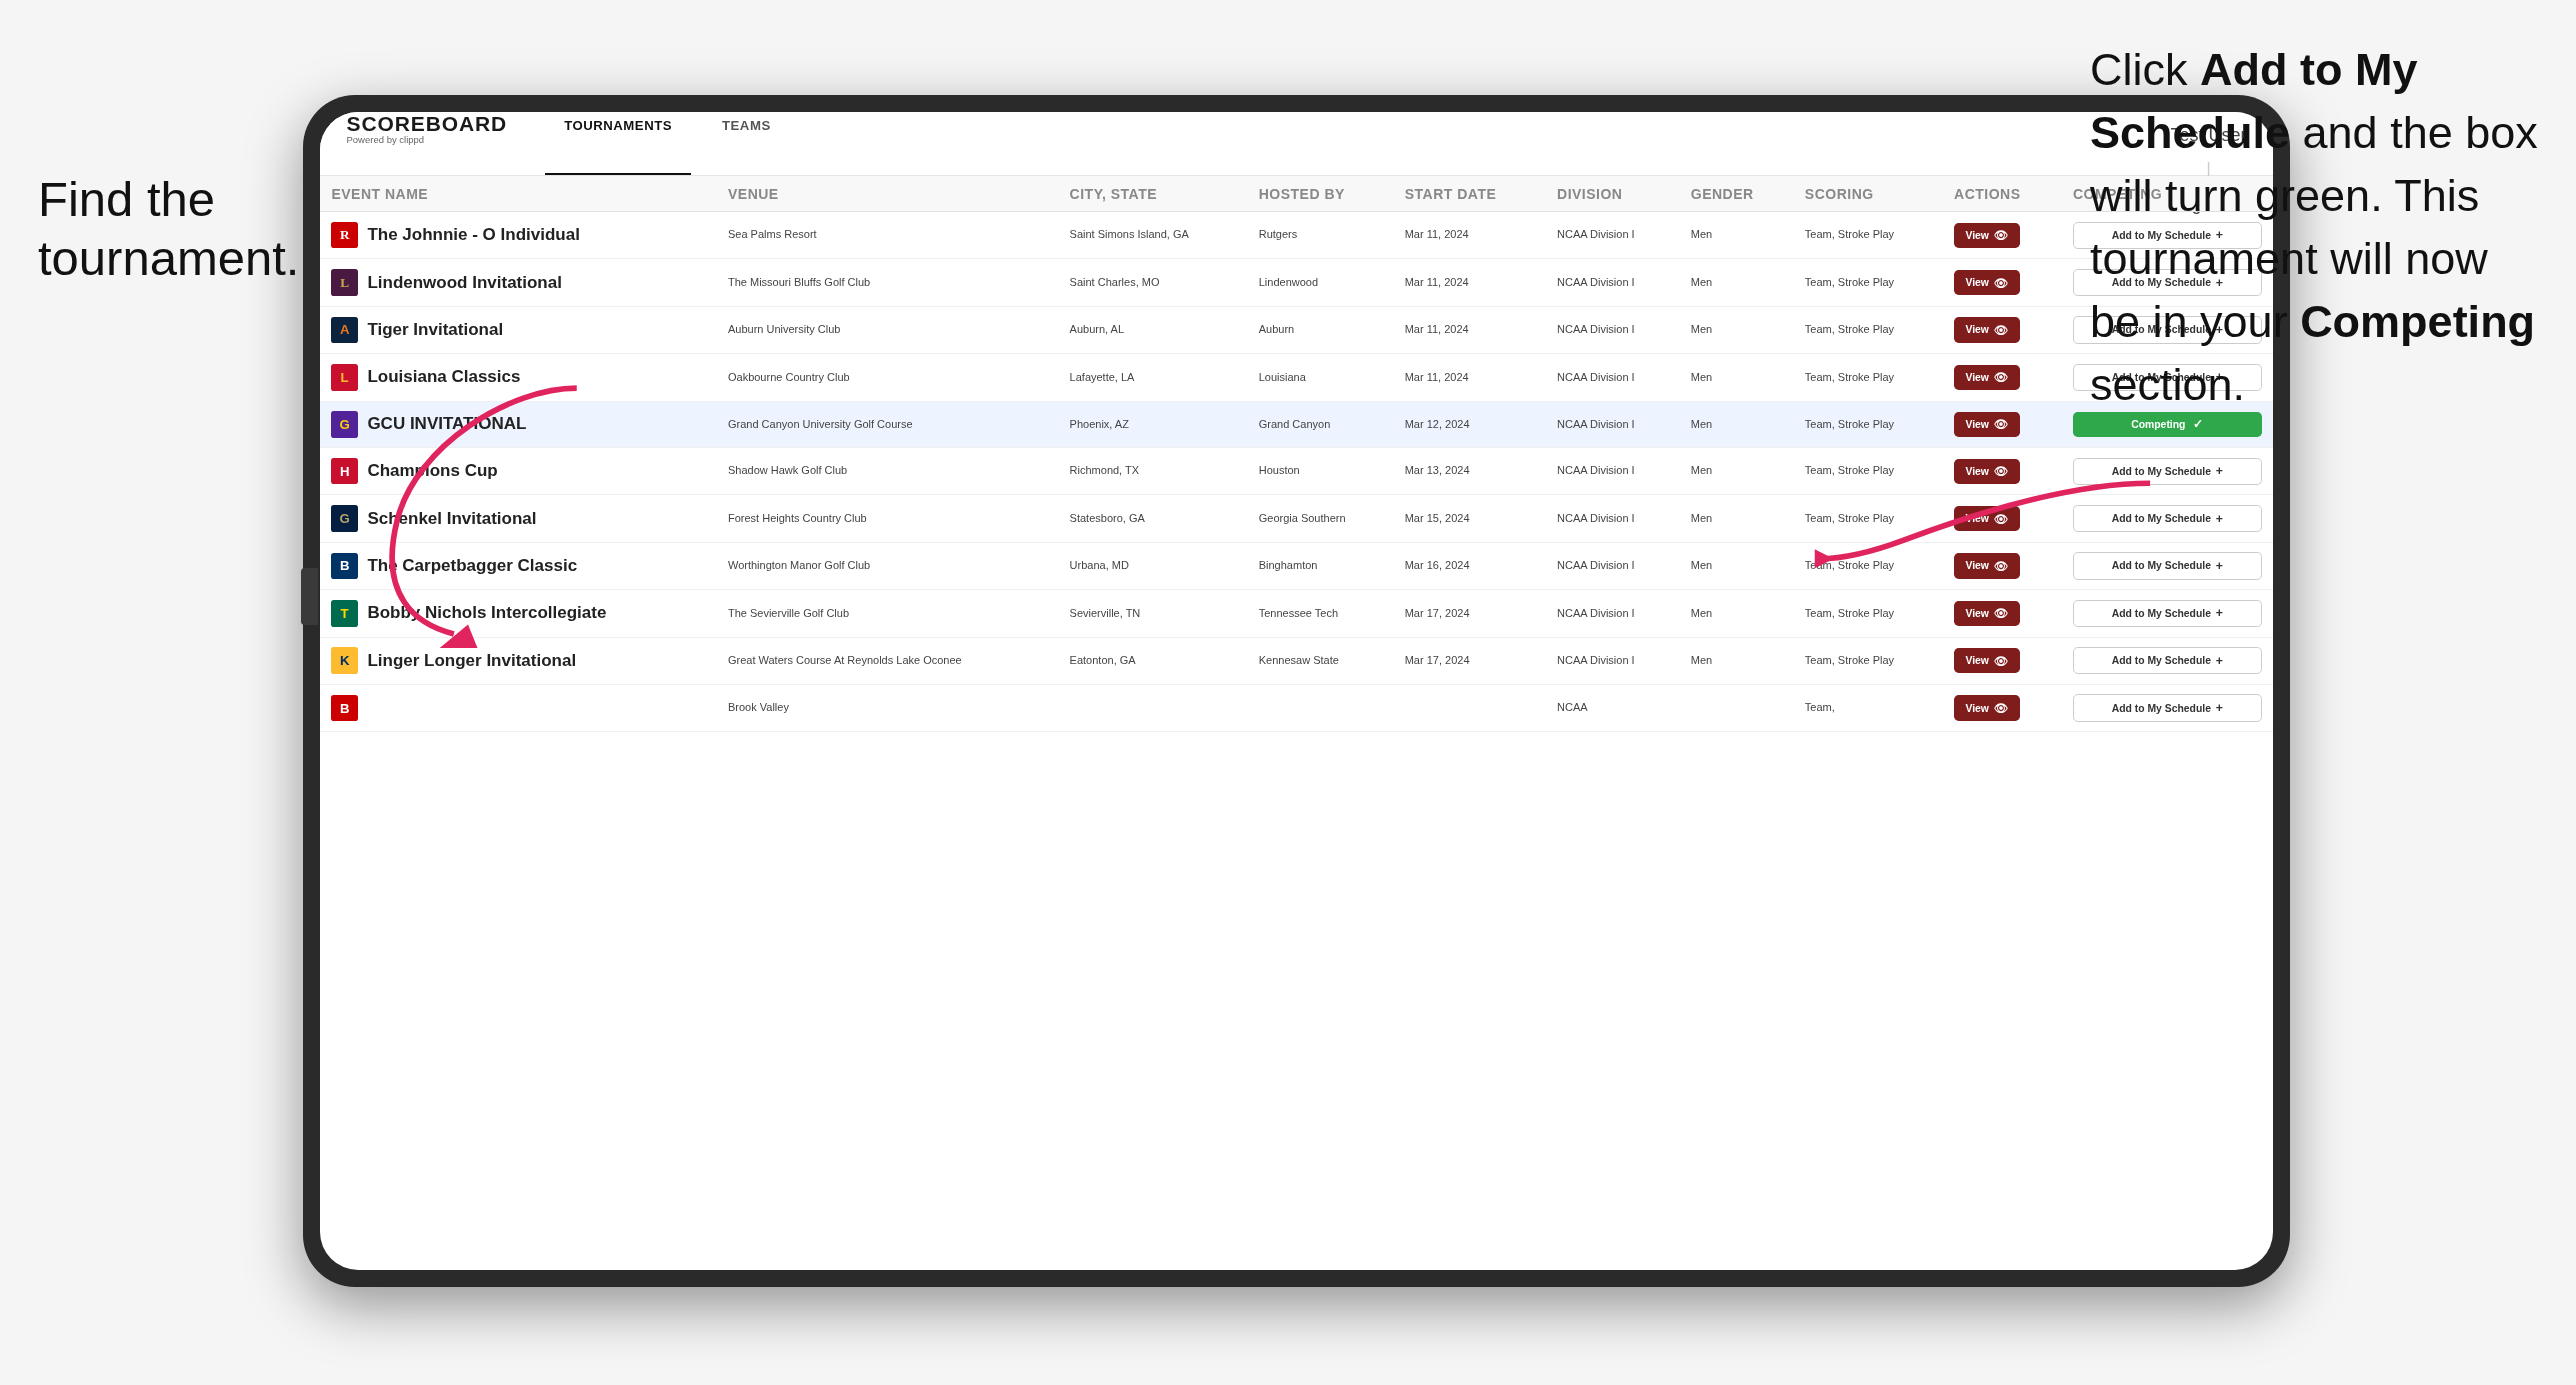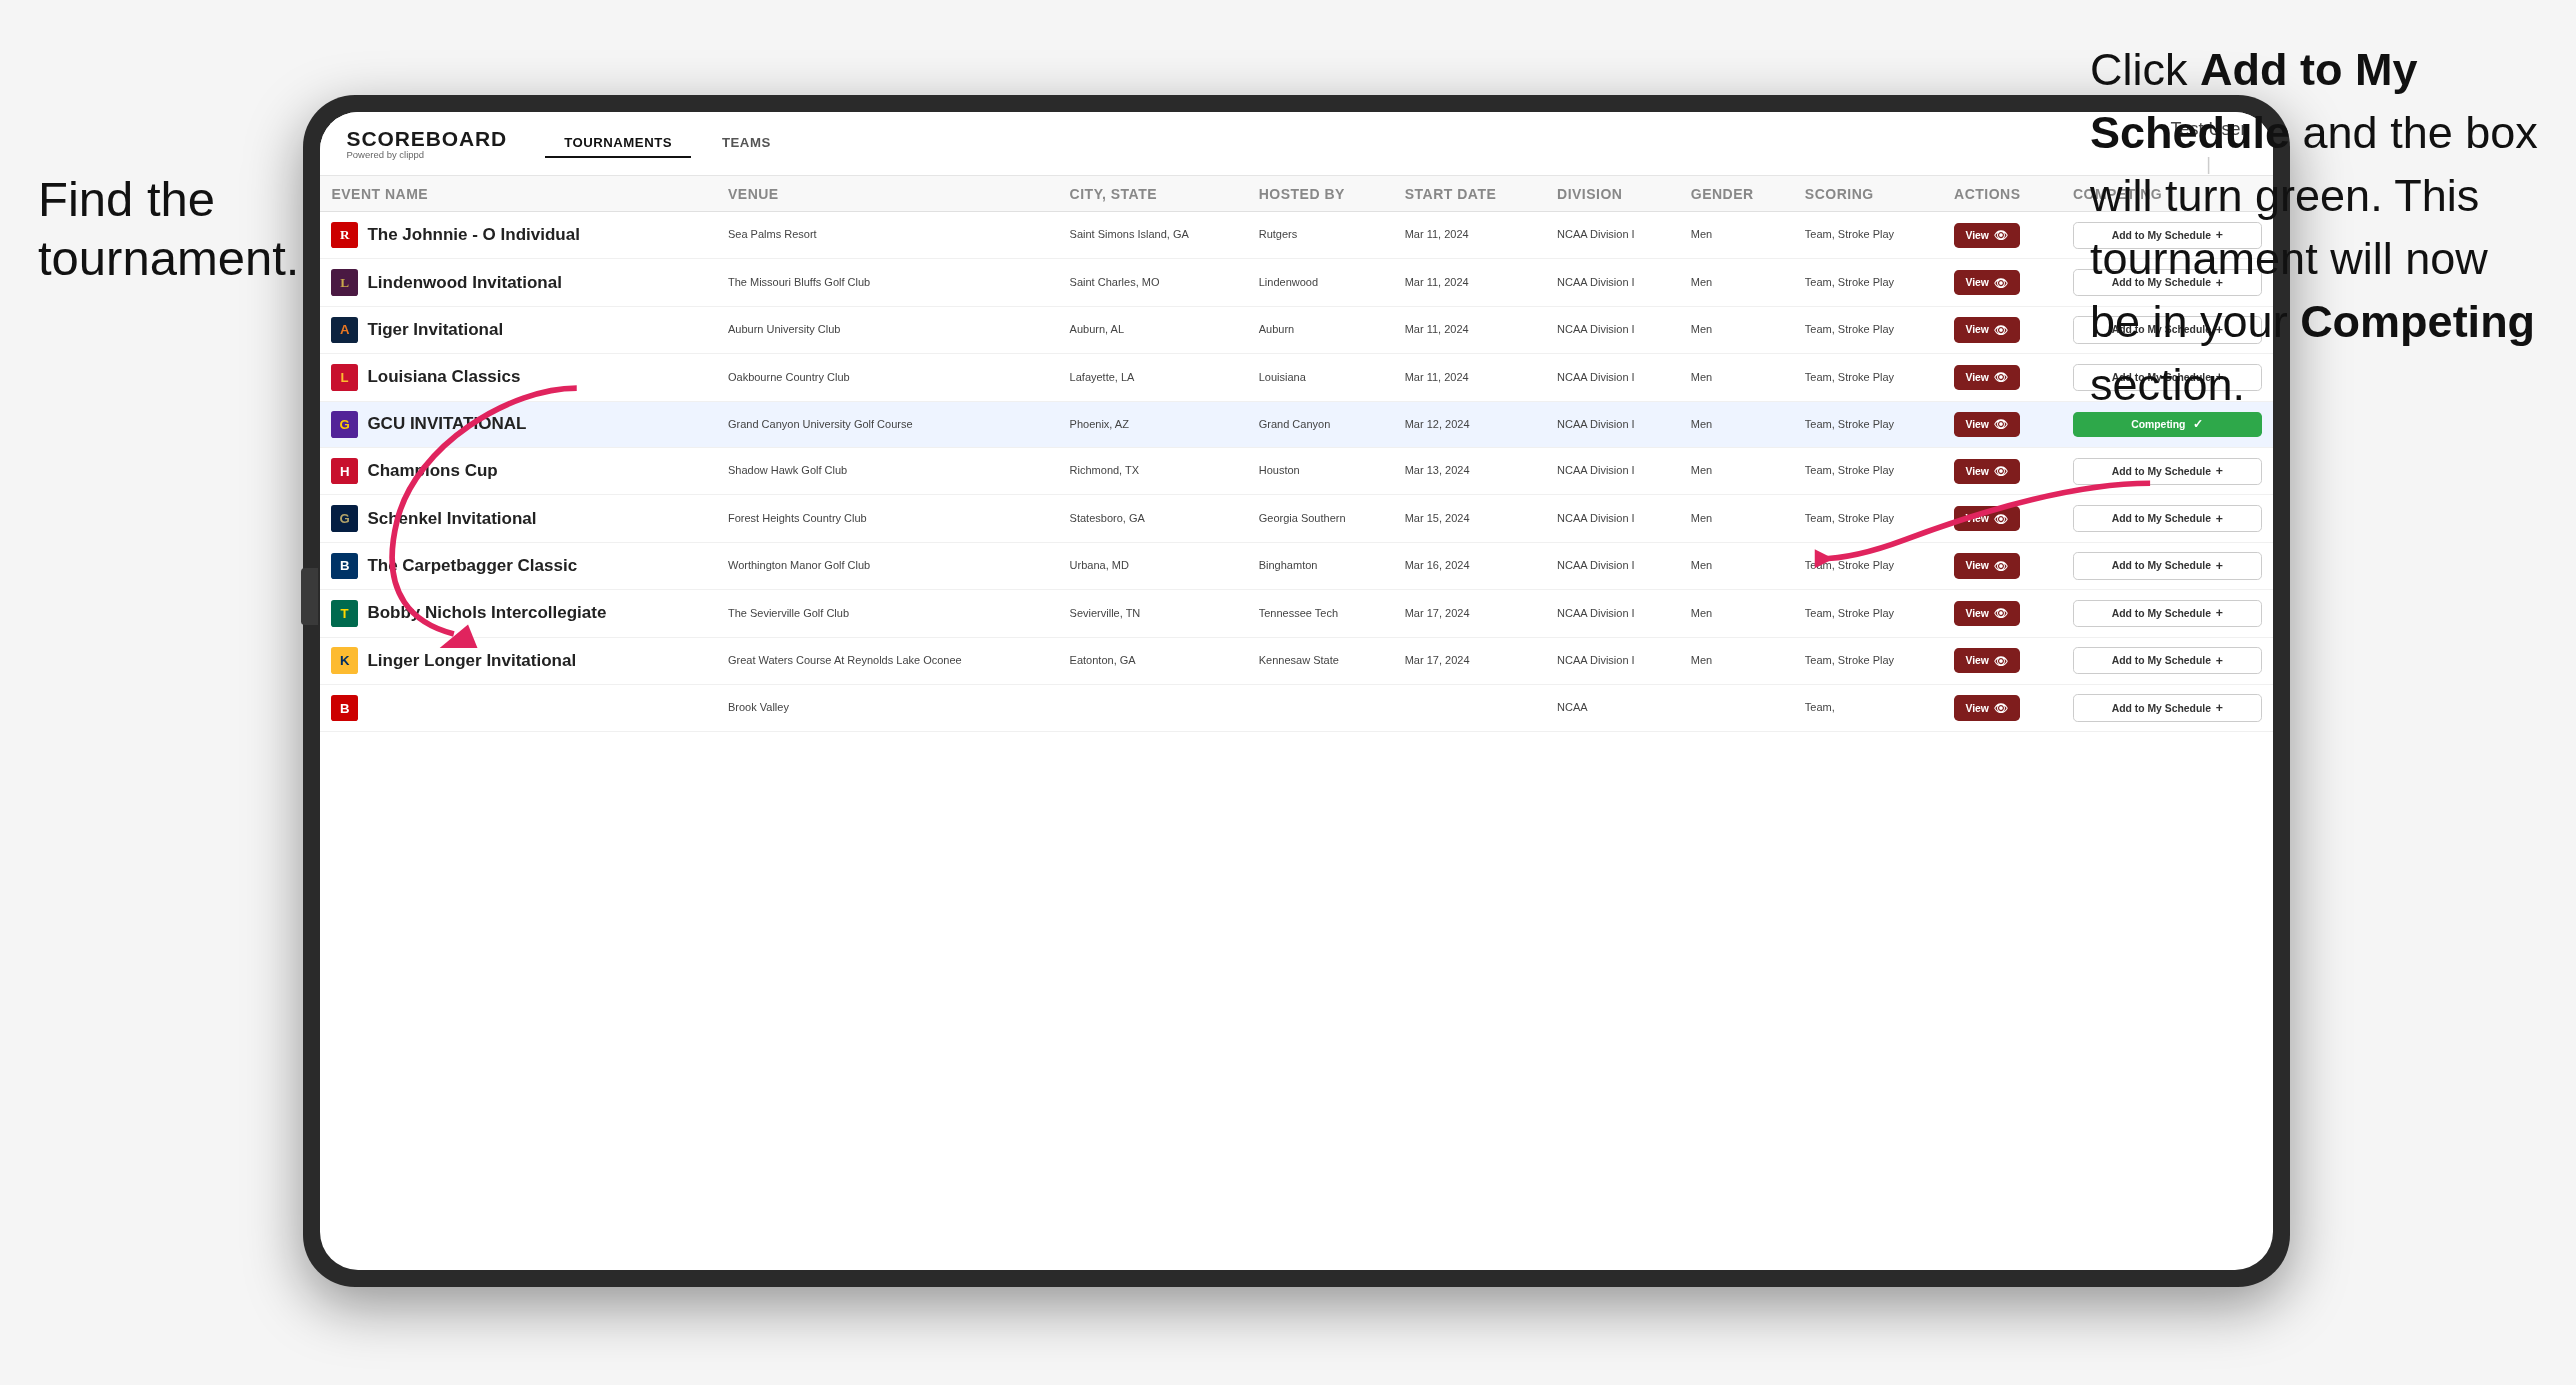--- a/index.html
+++ b/index.html
@@ -63,21 +63,20 @@
       background: #fff;
       border-radius: 38px;
       overflow: hidden;
       display: flex;
       flex-direction: column;
     }
 
     
     .nav-bar {
       display: flex;
-      align-items: center;
       padding: 0 26.5px;
       height: 64px;
       background: #fff;
       border-bottom: 1.9px solid #e5e5e5;
       flex-shrink: 0;
     }
 
     .logo-area {
       display: flex;
       flex-direction: column;

